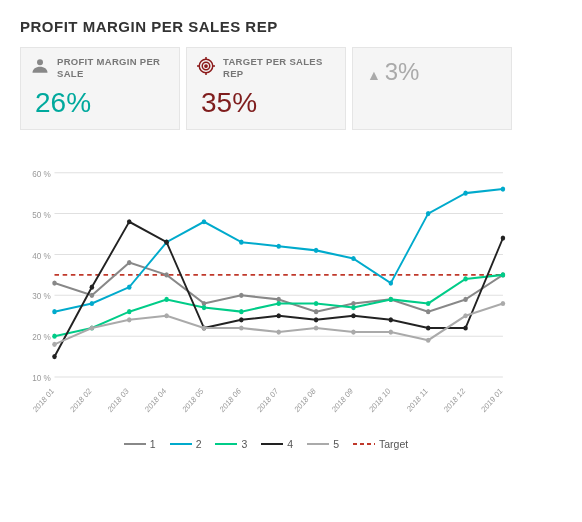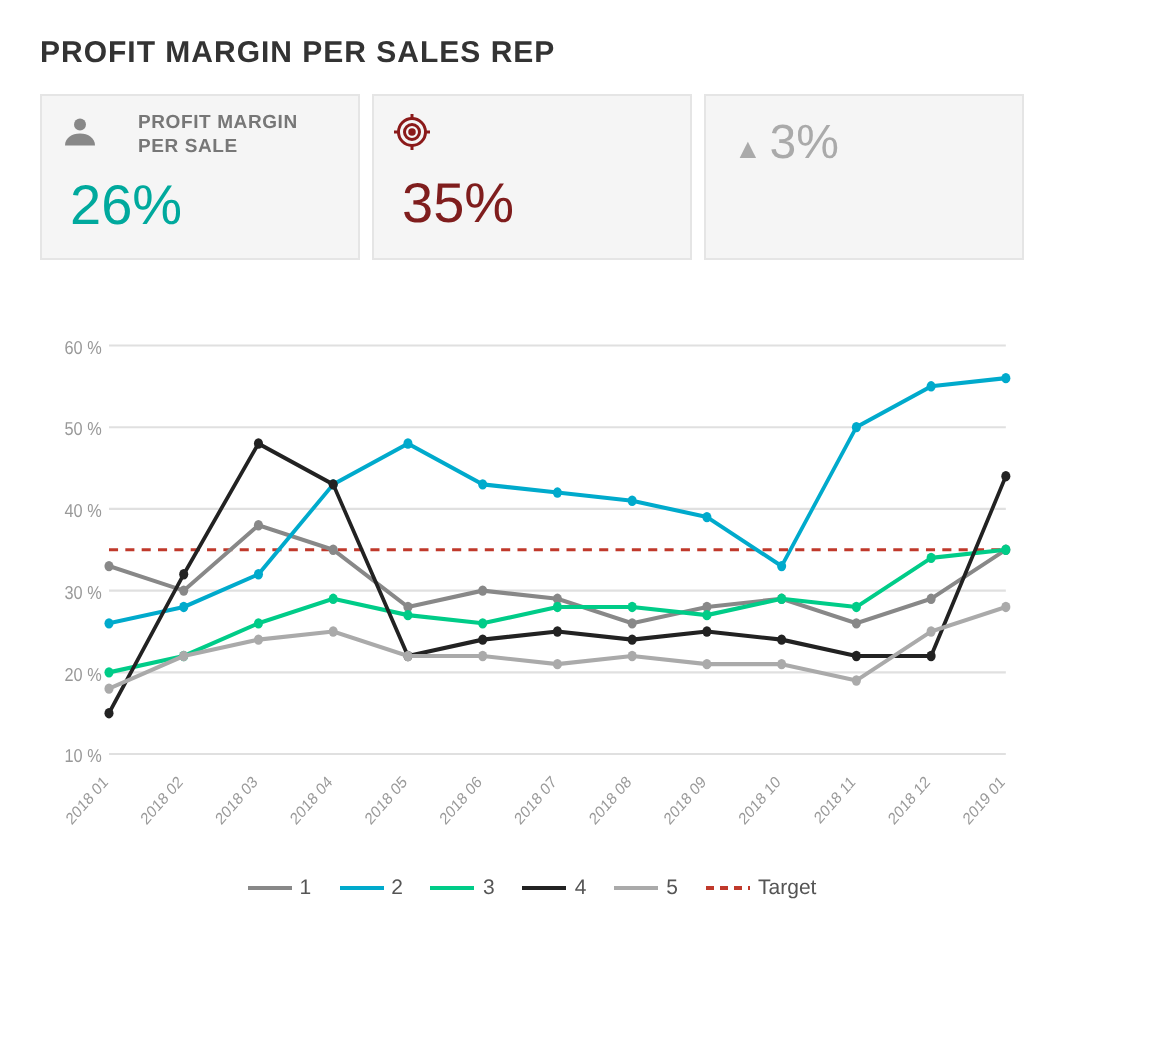--- a/index.html
+++ b/index.html
@@ -30,21 +30,21 @@
       flex: 1;
       background: #f5f5f5;
       border: 1px solid #e5e5e5;
       padding: 8px 10px 10px 10px;
       display: flex;
       flex-direction: column;
     }
     .kpi-header {
       display: flex;
       align-items: flex-start;
-      gap: 20px;
+      gap: 8px;
       margin-bottom: 4px;
     }
     .kpi-icon {
       font-size: 16px;
       color: #888;
       margin-top: 1px;
       flex-shrink: 0;
     }
     .kpi-icon.target-icon {
       color: #8b1a1a;
@@ -131,20 +131,21 @@
           <svg width="18" height="18" viewBox="0 0 24 24" fill="none" stroke="#8b1a1a" stroke-width="2">
               <circle cx="12" cy="12" r="9"></circle>
               <circle cx="12" cy="12" r="5"></circle>
               <circle cx="12" cy="12" r="1.5" fill="#8b1a1a"></circle>
               <line x1="12" y1="3" x2="12" y2="0"></line>
               <line x1="21" y1="12" x2="24" y2="12"></line>
               <line x1="12" y1="21" x2="12" y2="24"></line>
               <line x1="3" y1="12" x2="0" y2="12"></line>
             </svg>
         </span>
+        <span class="kpi-label">TARGET PER SALES REP</span>
       </div>
       <div class="kpi-value red">35%</div>
     </div>
 
     <div class="kpi-card">
       <div class="kpi-value gray">
         <span class="arrow-up">▲ </span><span>3%</span>
       </div>
     </div>
   </div>

